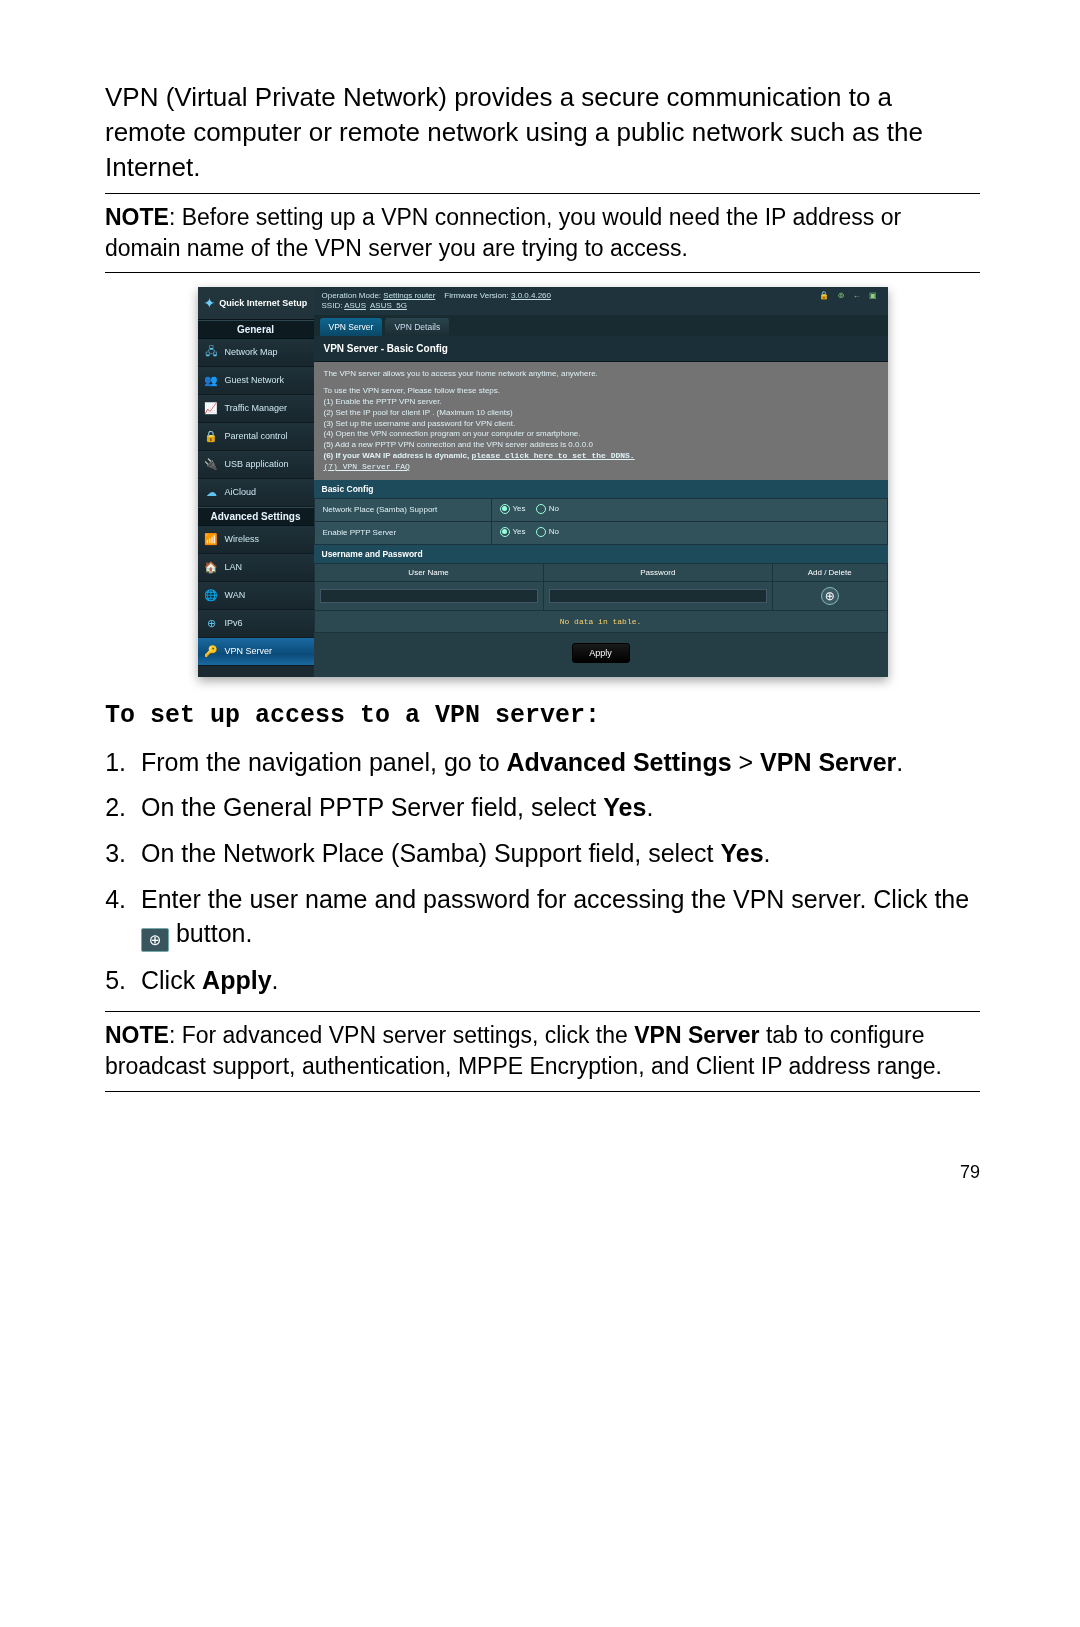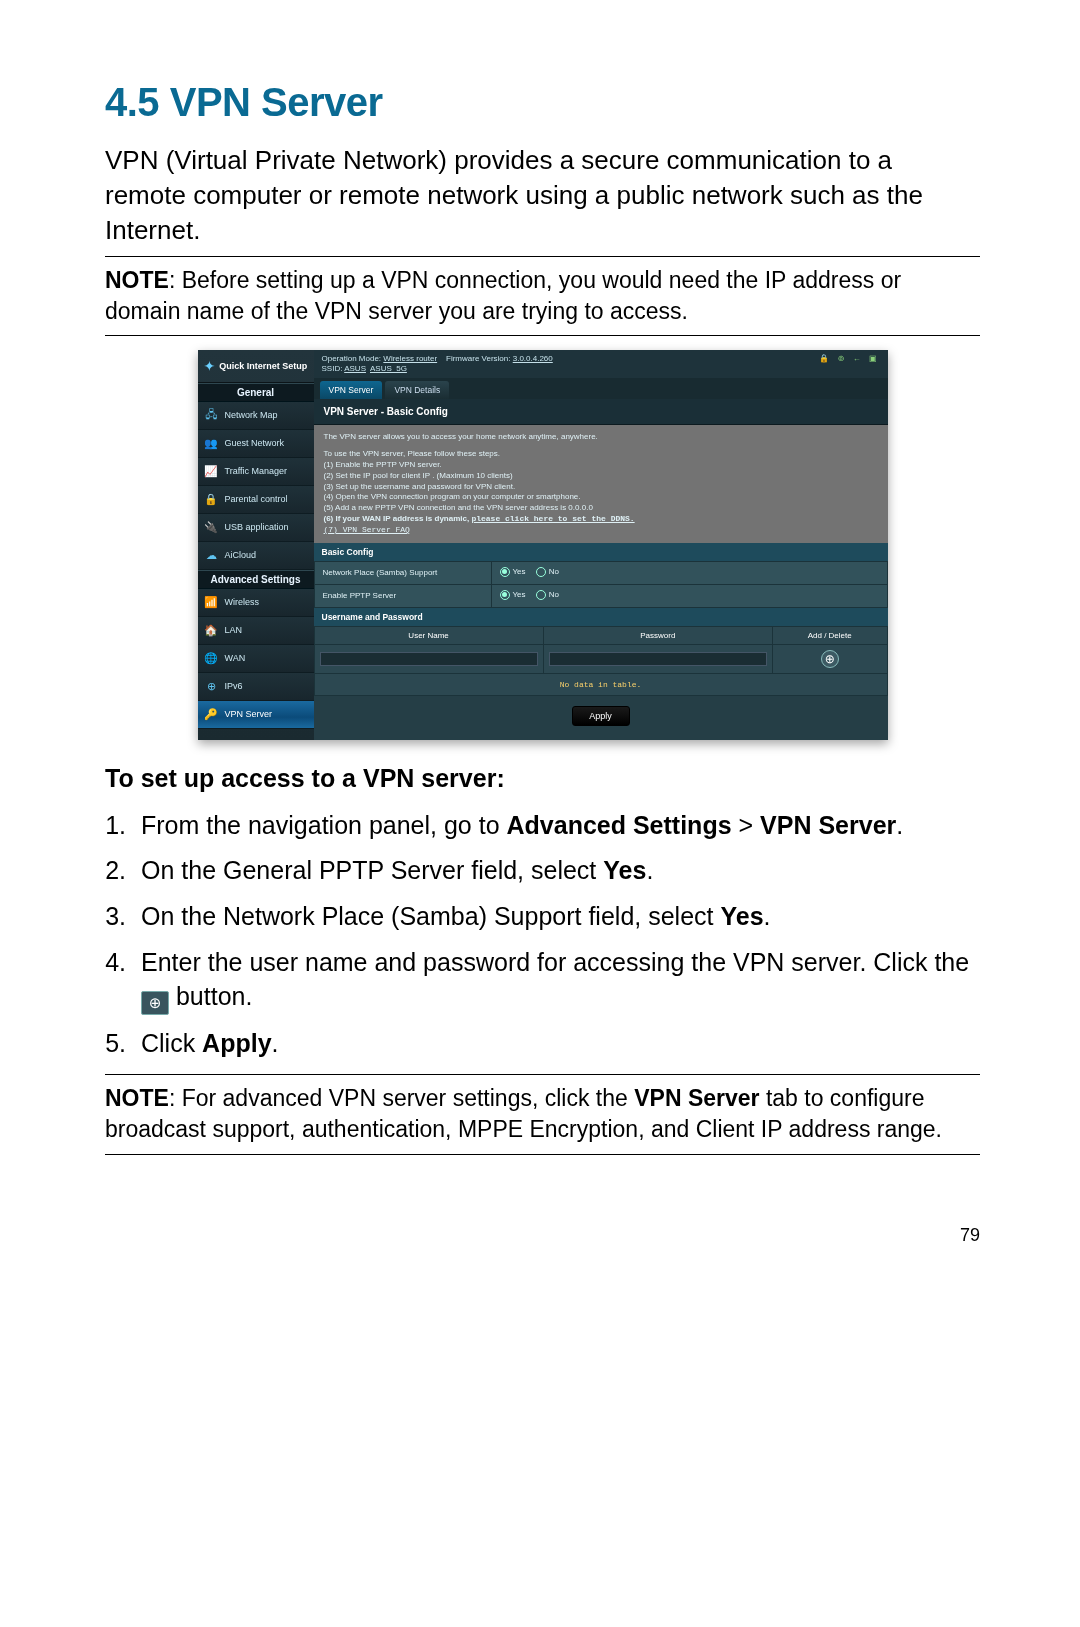--- a/index.html
+++ b/index.html
@@ -164,37 +164,36 @@
     display:inline-flex;width:16px;height:16px;border-radius:50%;
     background:#3c5a63;color:#fff;align-items:center;justify-content:center;
     font-size:12px;border:1px solid #8bb;
   }
   .nodata { text-align:center;color:#f7cf6b;font-size:8px;padding:6px; background:#2c4851; border:1px solid #1b333a; border-top:none; font-family:"Courier New",monospace;}
   .apply {
     display:block;margin:10px auto 14px;width:56px;text-align:center;
     background:linear-gradient(#1a1a1a,#000);color:#fff;font-size:9px;
     padding:4px 0;border-radius:3px;border:1px solid #000;
   }
-  .subhead { font-weight:700;font-size:25px;margin:12px 0 8px; }
+  .subhead { font-weight:700;font-size:25px;margin:12px 0 8px;font-family:Liberation Mono, monospace; }
   ol.steps-list {
     margin:16px 0 14px 0;padding-left:28px;font-size:25px;line-height:1.35;
   }
   ol.steps-list li { margin-bottom:12px; padding-left:8px; }
   .inline-add {
     display:inline-flex;width:26px;height:22px;background:#39555e;
     border:1px solid #7aa;align-items:center;justify-content:center;
     border-radius:2px;vertical-align:-3px;color:#fff;font-size:15px;
   }
   .pagenum { text-align:right;font-size:18px;margin-top:70px; }
 </style>
 </head>
 <body>
 
 <div class="page">
-  <h1 class="section-title">4.5   VPN Server</h1>
   <div class="intro">VPN (Virtual Private Network) provides a secure communication to a remote computer or remote network using a public network such as the Internet.</div>
 
   <hr>
   <div class="note-block">
     <b>NOTE</b><span>:  Before setting up a VPN connection, you would need the IP address or domain name of the VPN server you are trying to access.</span>
   </div>
   <hr>
 
   <div class="screenshot">
     <div class="sidebar">
@@ -247,21 +246,21 @@
       <div class="nav-item active">
         <span class="ic" style="color:#fff">🔑</span>
         <span>VPN Server</span>
       </div>
     </div>
 
     <div class="main">
       <div class="topbar">
         <div>
           <span>Operation Mode:</span>
-          <span class="u">Wireless router</span>
+          <span class="u">Settings router</span>
           &nbsp;&nbsp;
           <span>Firmware Version:</span>
           <span class="u">3.0.0.4.260</span>
           <br>
           <span>SSID:</span>
           <span class="u">ASUS</span>&nbsp;
           <span class="u">ASUS_5G</span>
         </div>
         <div class="ticons">🔒 ⊚ ← ▣</div>
       </div>

